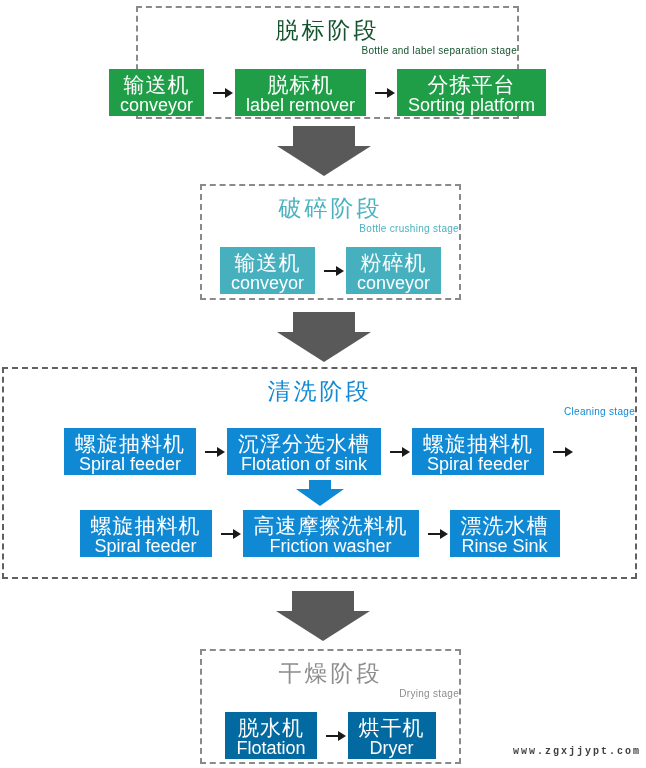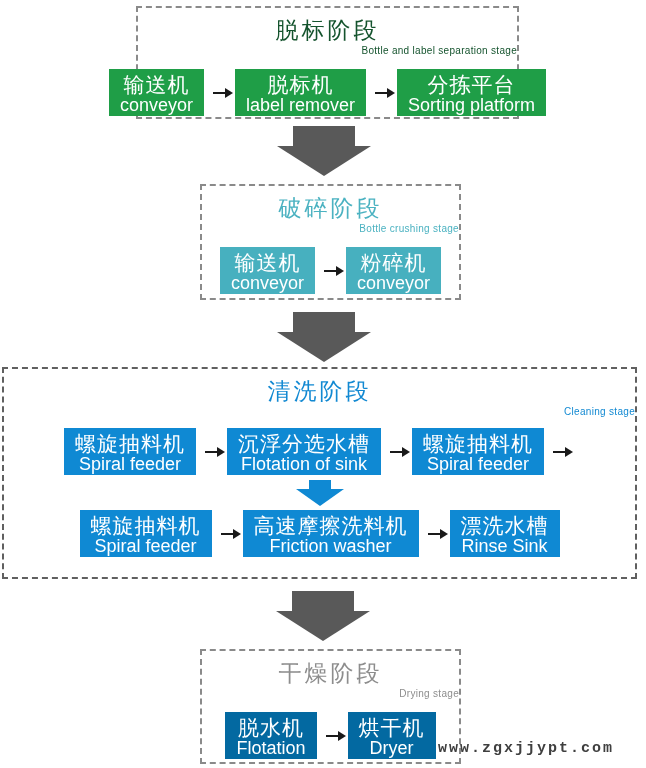--- a/index.html
+++ b/index.html
@@ -39,23 +39,23 @@
   .s1{left:136px;top:6px;width:383px;height:113px;}
   .s2{left:200px;top:184px;width:261px;height:116px;}
   .s3{left:2px;top:367px;width:635px;height:212px;}
   .s4{left:200px;top:649px;width:261px;height:115px;}
   .ba1{left:277px;top:126px;}
   .ba2{left:277px;top:312px;}
   .ba3{left:276px;top:591px;}
   .s3 .row{margin-top:9px;}
   .s3 .row1 .box{margin:0;}
   .watermark{
-    position:absolute;right:32px;bottom:11px;
+    position:absolute;right:5px;bottom:11px;
     font-family:"Liberation Mono","DejaVu Sans Mono",monospace;
-    font-size:15px;font-weight:bold;color:#3f3f3f;letter-spacing:2px;
+    font-size:10px;font-weight:bold;color:#3f3f3f;letter-spacing:2px;
   }
 </style>
 </head>
 <body>
 
 <div>
 
   <section class="stage s1">
     <div class="stage-title t-green">脱标阶段</div>
     <div class="stage-sub t-green">Bottle and label separation stage</div>

